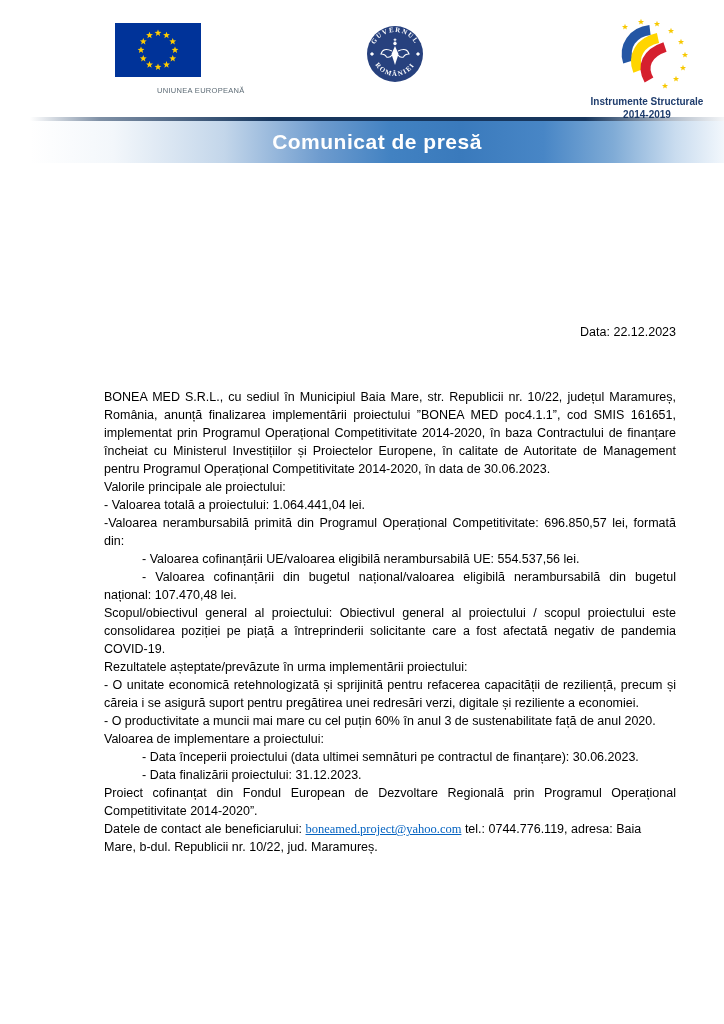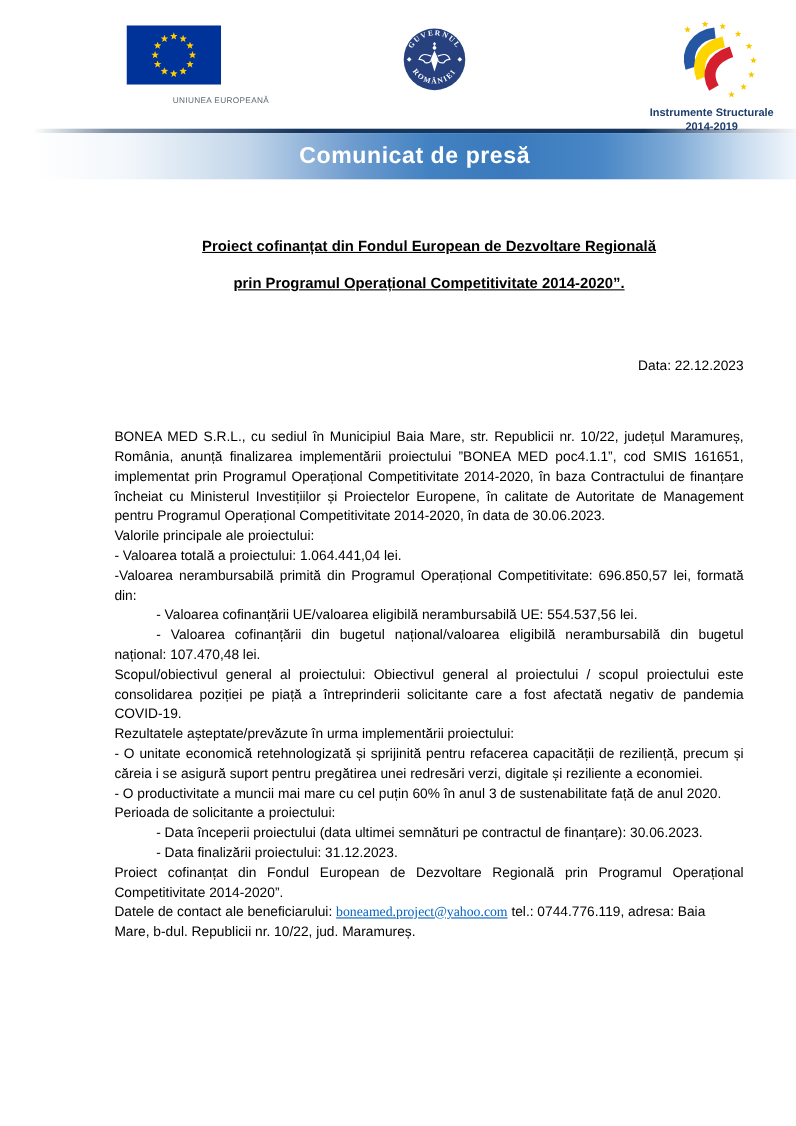--- a/index.html
+++ b/index.html
@@ -126,43 +126,39 @@
     </div>
   </div>
 
   <div class="banner">
     <div class="banner-topline"></div>
     <div class="banner-body">
       <span class="banner-title">Comunicat de presă</span>
     </div>
   </div>
 
-  <div class="doc-title">
-    <p class="tline">Proiect cofinanțat din Fondul European de Dezvoltare Regională</p>
-    <p class="tline">prin Programul Operațional Competitivitate 2014-2020”.</p>
-  </div>
 
   <div class="date-line">Data: 22.12.2023</div>
 
   <div class="content">
     <p class="just">BONEA MED S.R.L., cu sediul în Municipiul Baia Mare, str. Republicii nr. 10/22, județul Maramureș, România, anunță finalizarea implementării proiectului ”BONEA MED poc4.1.1”, cod SMIS 161651, implementat prin  Programul Operațional Competitivitate 2014-2020, în baza Contractului de finanțare încheiat cu Ministerul Investițiilor și Proiectelor Europene, în calitate de Autoritate de Management pentru Programul Operațional Competitivitate 2014-2020, în data de 30.06.2023.</p>
 
     <p class="mt24">Valorile principale ale proiectului:</p>
     <p>- Valoarea totală a proiectului: 1.064.441,04 lei.</p>
     <p class="just">-Valoarea nerambursabilă primită din Programul Operațional Competitivitate: 696.850,57 lei, formată din:</p>
     <p class="indent">- Valoarea cofinanțării UE/valoarea eligibilă nerambursabilă UE: 554.537,56 lei.</p>
     <p class="indent just">- Valoarea cofinanțării din bugetul național/valoarea eligibilă nerambursabilă din bugetul național: 107.470,48 lei.</p>
 
     <p class="just mt8">Scopul/obiectivul general al proiectului: Obiectivul general al proiectului / scopul proiectului este consolidarea poziției pe piață a întreprinderii solicitante care a fost afectată negativ de pandemia COVID-19.</p>
 
     <p class="mt12">Rezultatele așteptate/prevăzute în urma implementării proiectului:</p>
     <p class="just mt8">- O unitate economică retehnologizată și sprijinită pentru refacerea capacității de reziliență, precum și căreia i se asigură suport pentru pregătirea unei redresări verzi, digitale și reziliente a economiei.</p>
     <p class="mt10">- O productivitate a muncii mai mare cu cel puțin 60% în anul 3 de sustenabilitate față de anul 2020.</p>
 
-    <p class="mt12">Perioada de solicitante a proiectului:</p>
+    <p class="mt12">Valoarea de implementare a proiectului:</p>
     <p class="indent">- Data începerii proiectului (data ultimei semnături pe contractul de finanțare): 30.06.2023.</p>
     <p class="indent">- Data finalizării proiectului: 31.12.2023.</p>
 
     <p class="just mt22">Proiect cofinanțat din Fondul European de Dezvoltare Regională prin Programul Operațional Competitivitate 2014-2020”.</p>
 
     <p class="mt12"><span>Datele de contact ale beneficiarului: </span><a class="email-link">boneamed.project@yahoo.com</a><span> tel.: 0744.776.119, adresa: Baia Mare, b-dul. Republicii  nr. 10/22, jud. Maramureș.</span></p>
   </div>
 
 </div>
 

